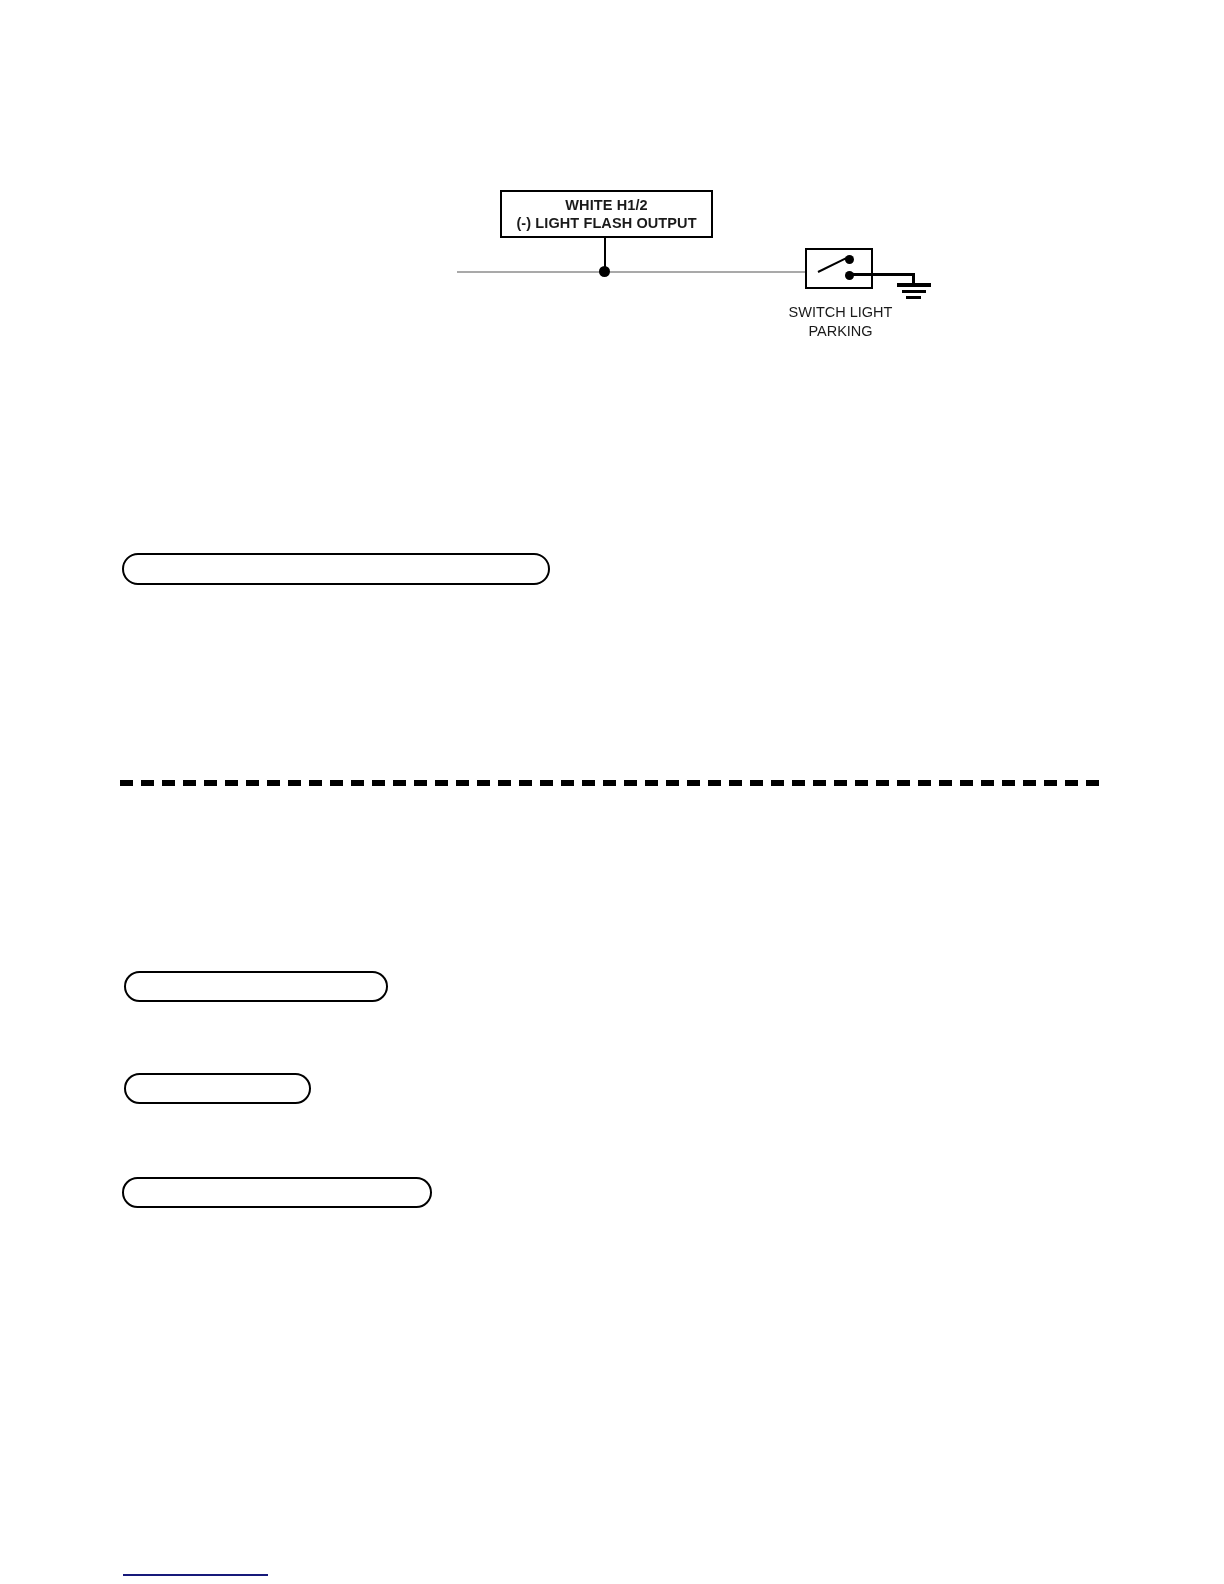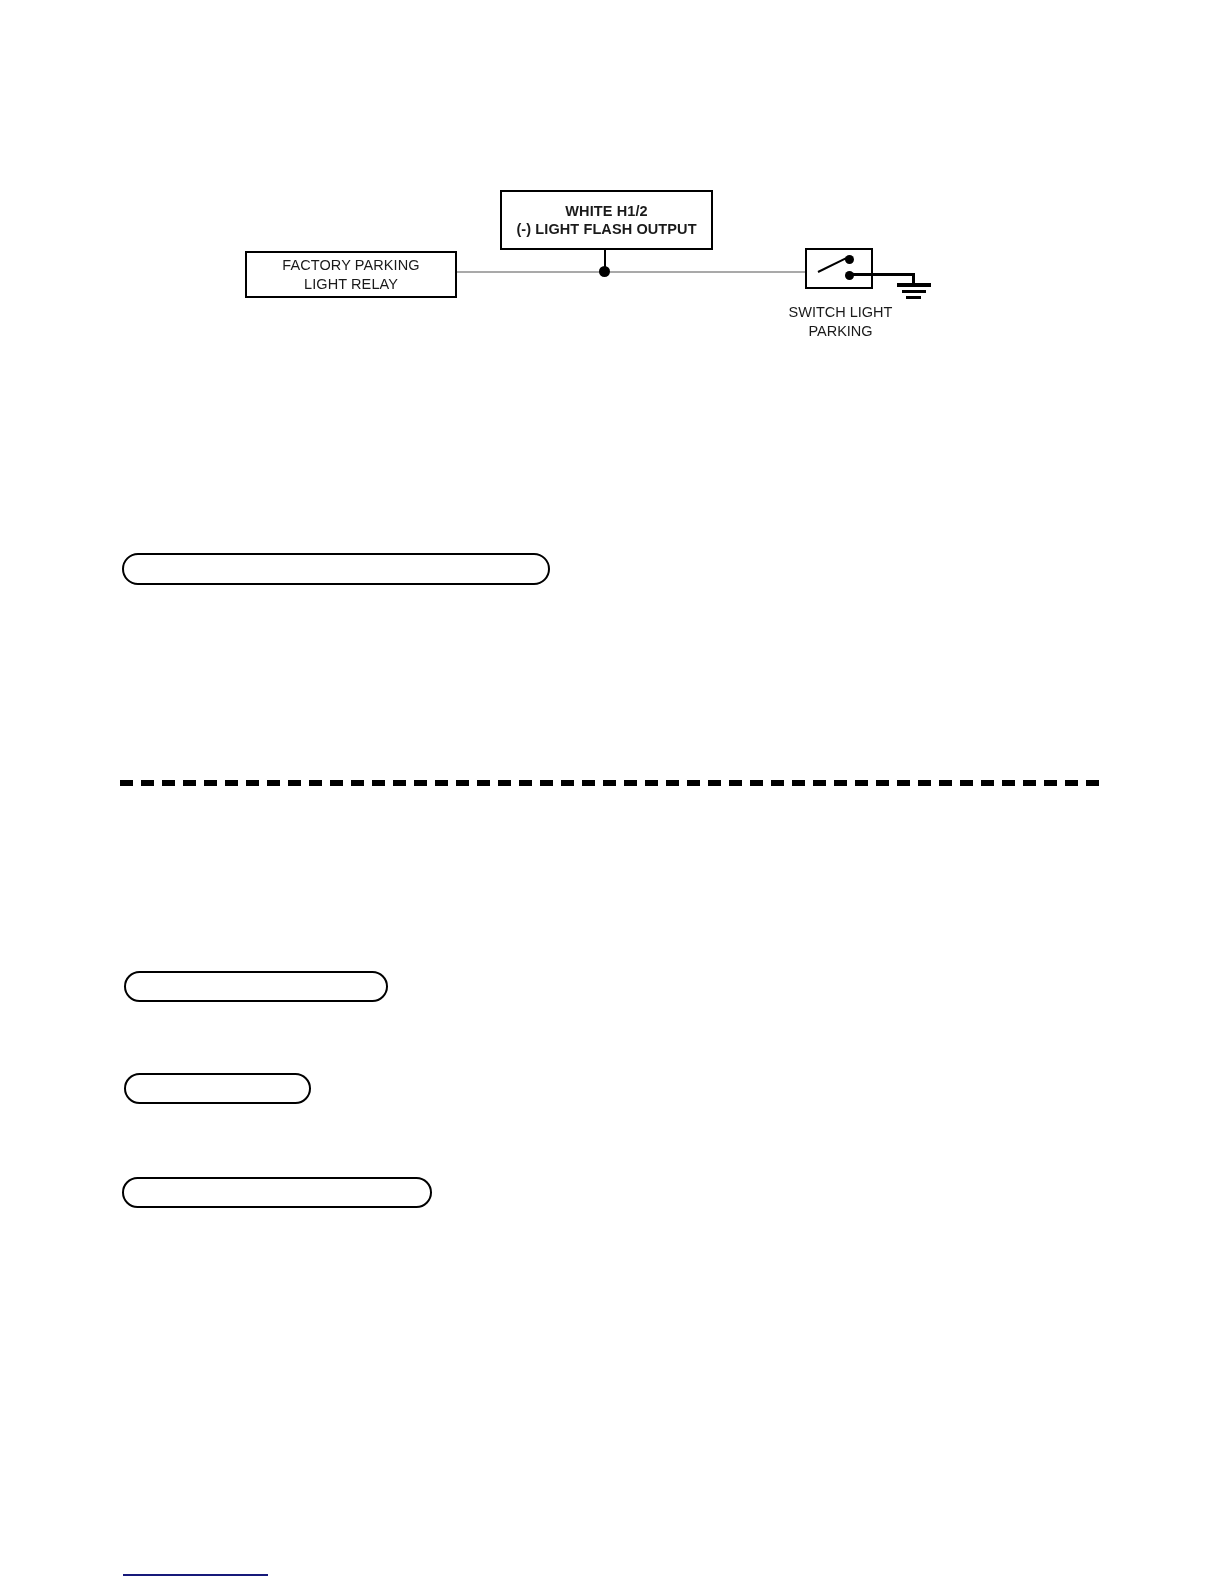--- a/index.html
+++ b/index.html
@@ -46,21 +46,21 @@
   .box .line {
     display: block;
     white-space: nowrap;
   }
 
   
   .callout-box {
     left: 500px;
     top: 190px;
     width: 213px;
-    height: 60px;
+    height: 48px;
     font-size: 14.5px;
     font-weight: bold;
   }
 
   
   .relay-box {
     left: 245px;
     top: 251px;
     width: 212px;
     height: 47px;
@@ -224,24 +224,20 @@
 
     <div class="wire-v drop-wire"></div>
 
     <div class="junction-dot"></div>
 
     <div class="box callout-box">
       <span class="line">WHITE H1/2</span>
       <span class="line">(-) LIGHT FLASH OUTPUT</span>
     </div>
 
-    <div class="box relay-box">
-      <span class="line">FACTORY PARKING</span>
-      <span class="line">LIGHT RELAY</span>
-    </div>
 
     <div class="box switch-box"></div>
     <div class="sw-blade"></div>
     <div class="sw-dot sw-dot-top"></div>
     <div class="sw-dot sw-dot-bot"></div>
 
     <div class="wire-black gnd-wire-h"></div>
     <div class="gnd-riser"></div>
     <div class="gnd-bar gnd-bar-1"></div>
     <div class="gnd-bar gnd-bar-2"></div>

